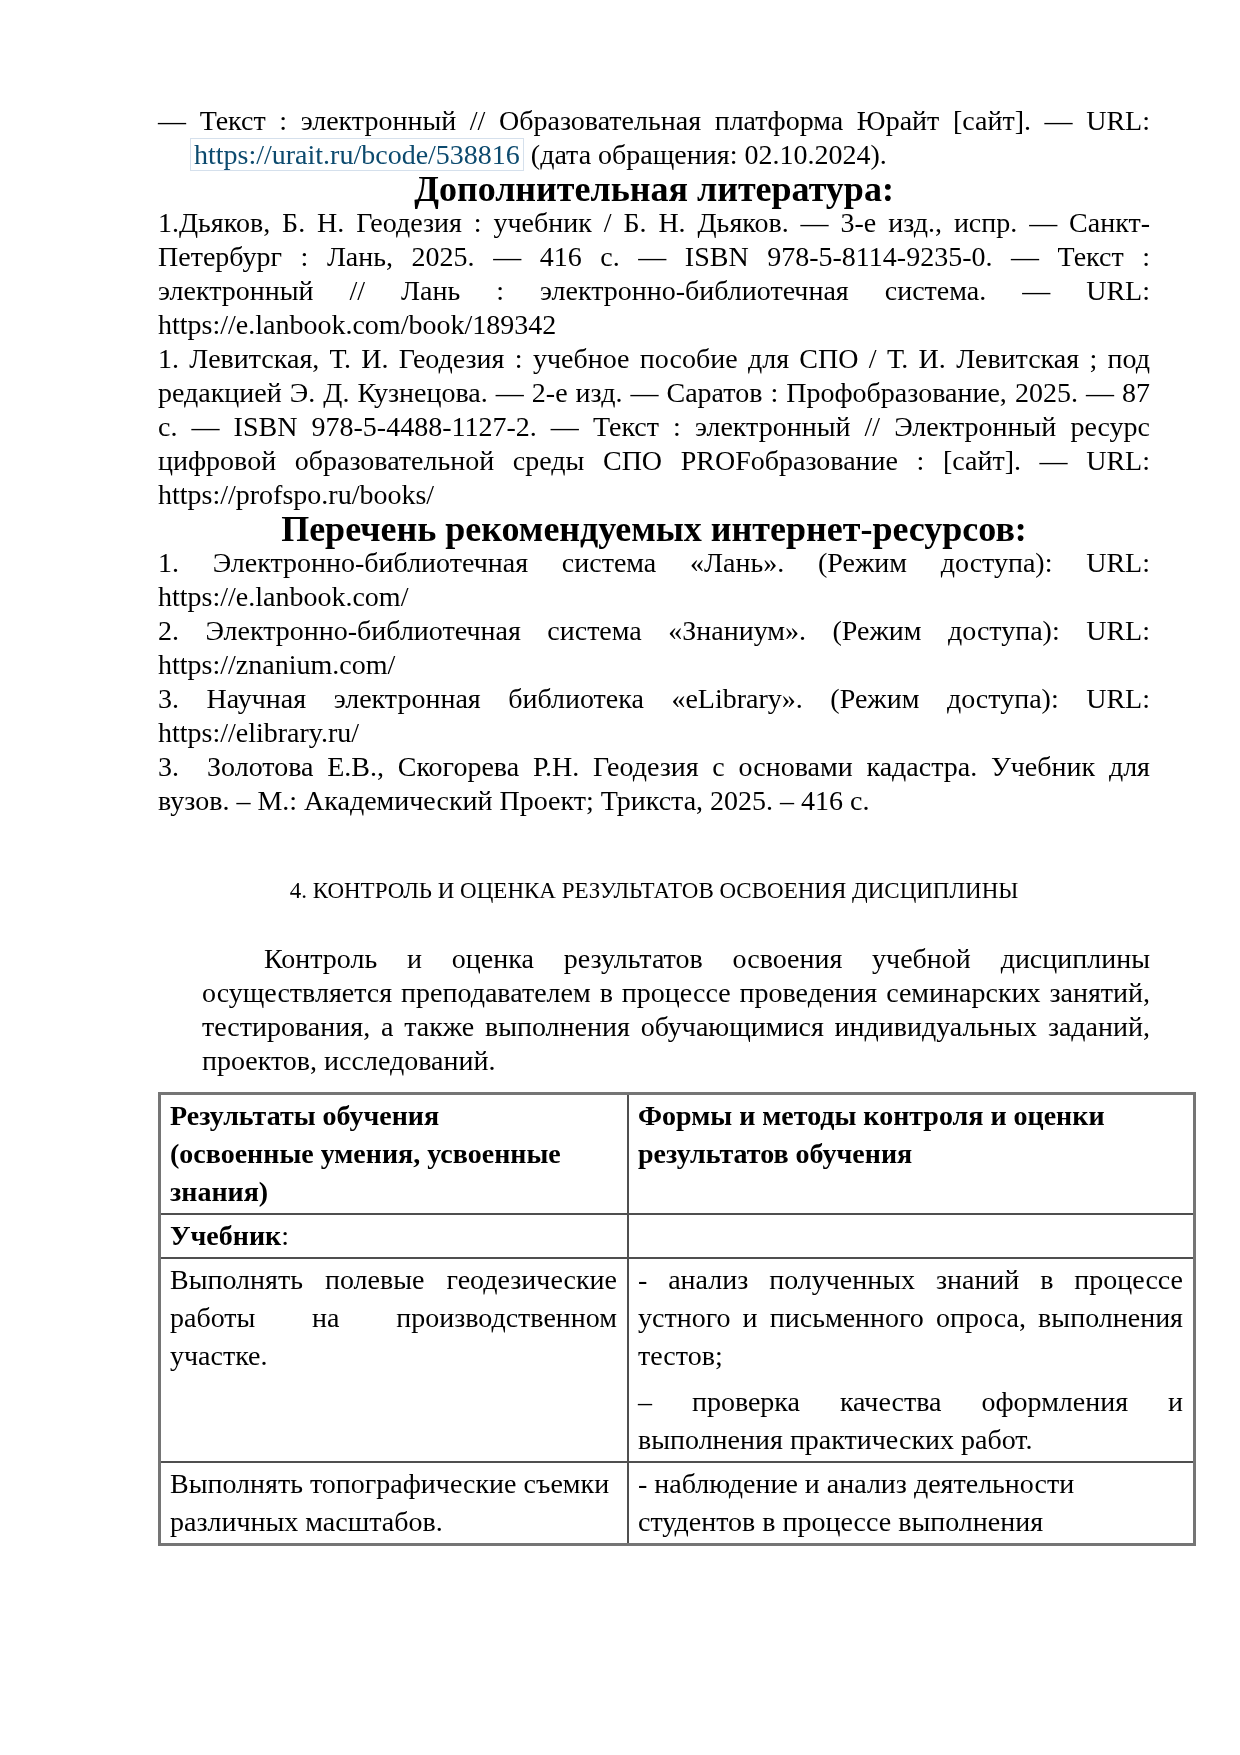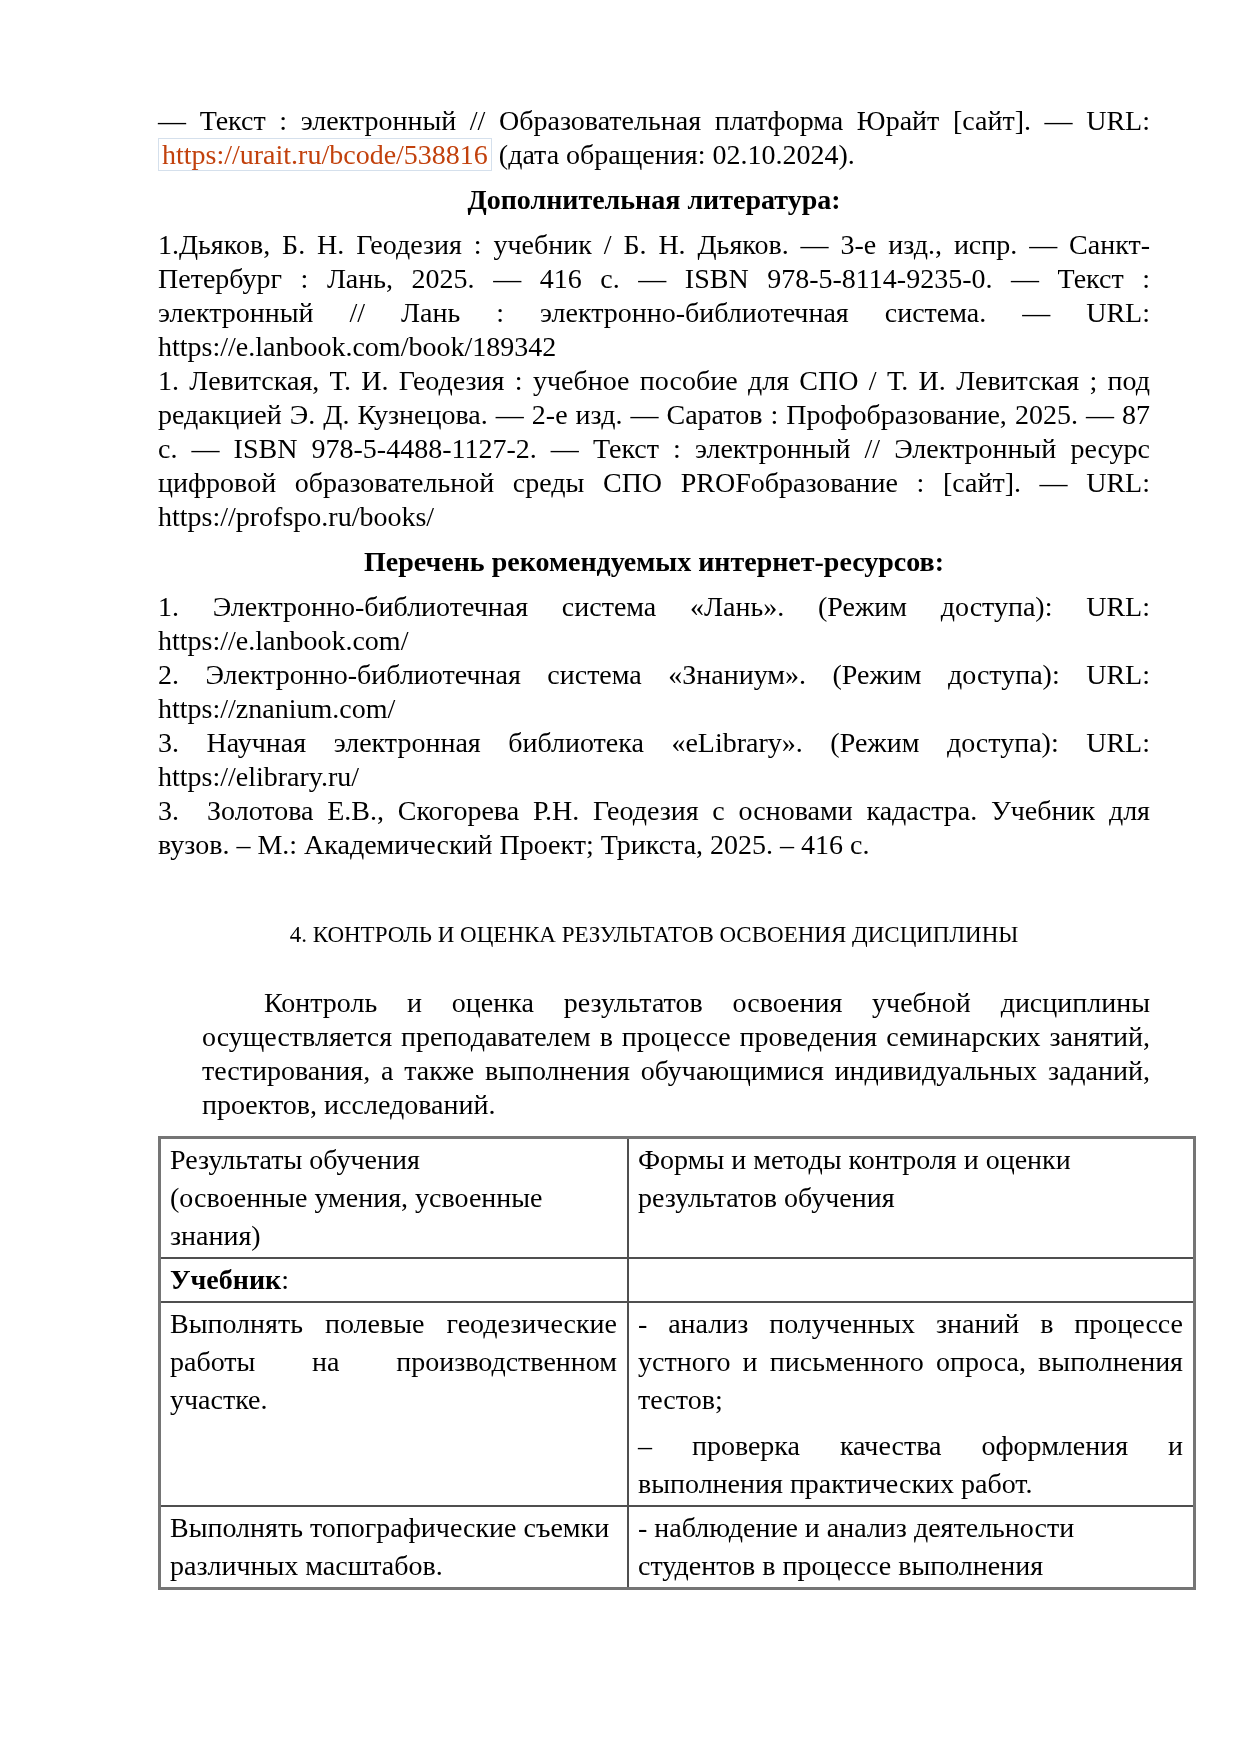--- a/index.html
+++ b/index.html
@@ -19,29 +19,30 @@
     box-sizing: content-box;
   }
   .para {
     margin: 0;
     font-size: 28px;
     line-height: 34px;
   }
   .justify { text-align: justify; }
   .muted { color: #44546a; }
   .hyperlink {
-    color: #c2410c;
+    color: #0c4a6e;
     text-decoration: none;
     border: 1px solid #d5e0ec;
     padding: 0 3px;
     cursor: pointer;
+    margin-left: 32px;
   }
   .center-heading {
-    margin: 11px;
-    font-size: 28px;
+    margin: 0;
+    font-size: 36px;
     line-height: 34px;
     font-weight: bold;
     text-align: center;
   }
   .section-heading {
     margin: 52px auto 1px auto;
     max-width: 850px;
     font-size: 23px;
     line-height: 42px;
     font-weight: normal;
@@ -61,21 +62,21 @@
   }
   table.assessment td {
     border: 2px solid #4f4f4f;
     vertical-align: top;
     padding: 2px 10px 2px 9px;
     font-size: 28px;
     line-height: 38px;
   }
   td.col1 { width: 447px; }
   td.col2 { width: 545px; }
-  .th-cell { font-weight: normal; }
+  .th-cell { font-weight: bold; }
   .pre { white-space: pre-line; }
   tr.h-header  { height: 100px; }
   tr.h-umenia  { height: 36px; }
   tr.h-row1    { height: 172px; }
   tr.h-row2    { height: 70px; }
   td p { margin: 0; }
   td p.cell-gap { margin-top: 8px; }
 </style>
 </head>
 <body>

